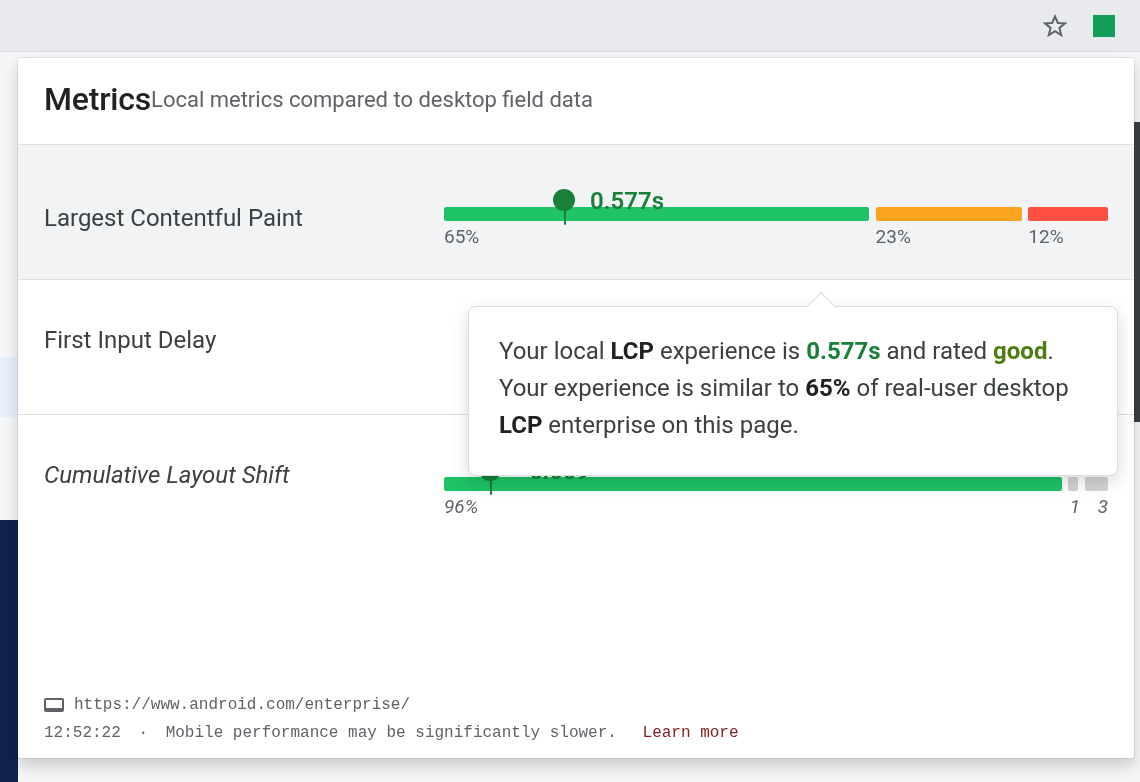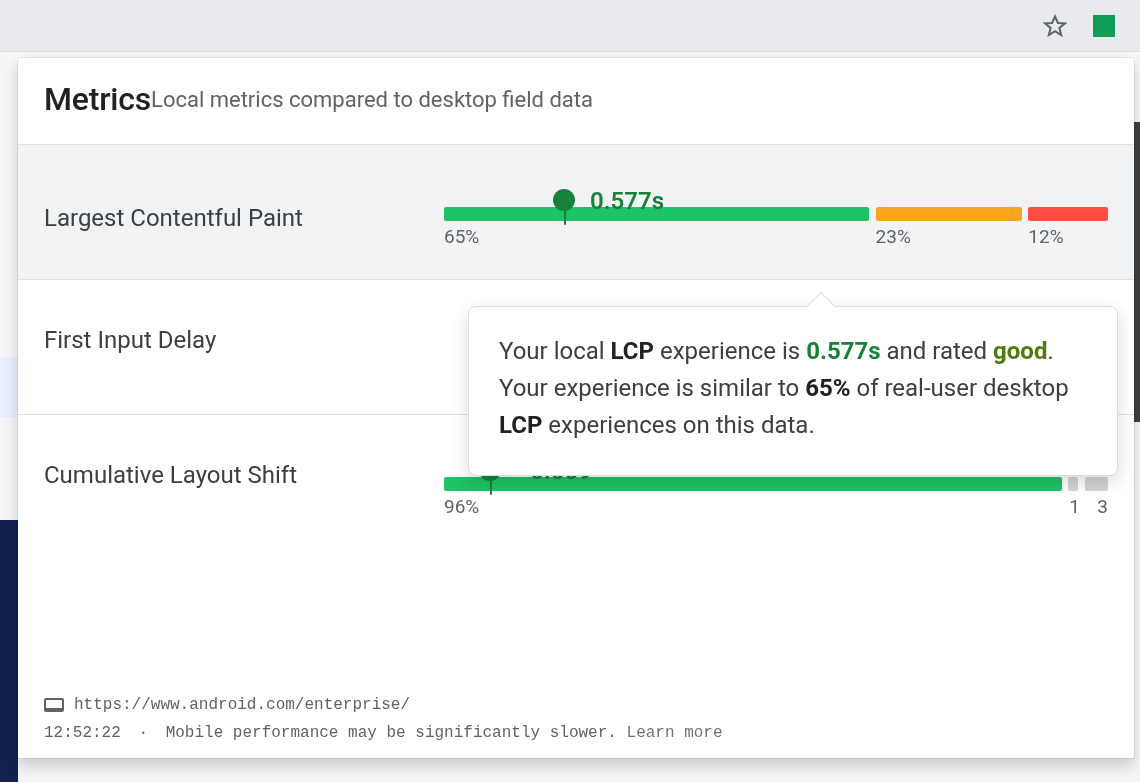--- a/index.html
+++ b/index.html
@@ -127,21 +127,21 @@
     position:absolute; left:0; right:0; bottom:0;
     padding: 12px 26px 16px 26px;
     font-size:16px; color:#5f6368;font-family:Liberation Mono, monospace;
   }
   .footer .line1{ display:flex; align-items:center; gap:10px; margin-bottom:10px;}
   .footer .laptop{
     width:20px;height:14px;border:2px solid #5f6368;border-bottom:4px solid #5f6368;
     border-radius:2px;
   }
   .footer .dot-sep::before{content:"·"; margin:0 8px;}
-  .footer a{ color:#737373; text-decoration:none;}
+  .footer a{ color:#7f1d1d; text-decoration:none;margin-left:16px;}
 </style>
 </head>
 <body>
 
 <div class="chrome-bar">
   <span class="star">
     <svg width="24" height="24" viewBox="0 0 24 24" fill="none" stroke="currentColor" stroke-width="2">
       <polygon points="12,2.5 14.9,9 22,9.3 16.4,13.9 18.2,21 12,17.2 5.8,21 7.6,13.9 2,9.3 9.1,9"></polygon>
     </svg>
   </span>
@@ -176,38 +176,38 @@
       <div class="dot" style="left:18%; background:#188038;"></div>
       <span class="val" style="left:22%; color:#188038;">0.577s</span>
     </div>
   </div>
 
   <div class="metric-row fid">
     <div class="metric-name">First Input Delay</div>
     <div class="metric-track"></div>
   </div>
 
-  <div class="metric-row" style="border-bottom:none;">
+  <div class="metric-row" style="border-bottom:none;font-style:italic;">
     <div class="metric-name">Cumulative Layout Shift</div>
     <div class="metric-track">
       <div class="bar" style="left:0%;  width:93%; background:#1ec267;"></div>
       <div class="bar" style="left:94%; width:1.5%; background:#d2d3d5;"></div>
       <div class="bar" style="left:96.5%; width:3.5%; background:#d2d3d5;"></div>
       <span class="seg-label" style="left:0%;">96%</span>
       <span class="seg-label" style="right:28px;">1</span>
       <span class="seg-label" style="right:0;">3</span>
       <div class="tick" style="left:7%; background:#188038;"></div>
       <div class="dot" style="left:7%; background:#188038;"></div>
       <span class="val" style="left:13%; color:#188038;">0.009</span>
     </div>
   </div>
 
   <div class="tooltip">
     <div class="caret"></div>
-    <span>Your local </span><b>LCP</b><span> experience is </span><span class="val">0.577s</span><span> and rated </span><span class="good">good</span><span>. Your experience is similar to </span><b>65%</b><span> of real-user desktop </span><b>LCP</b><span> experiences on this data.</span>
+    <span>Your local </span><b>LCP</b><span> experience is </span><span class="val">0.577s</span><span> and rated </span><span class="good">good</span><span>. Your experience is similar to </span><b>65%</b><span> of real-user desktop </span><b>LCP</b><span> enterprise on this page.</span>
   </div>
 
   <div class="footer">
     <div class="line1">
       <span class="laptop"></span>
       <span>https://www.android.com/enterprise/</span>
     </div>
     <div>
       <span>12:52:22</span>
       <span class="dot-sep"></span>

